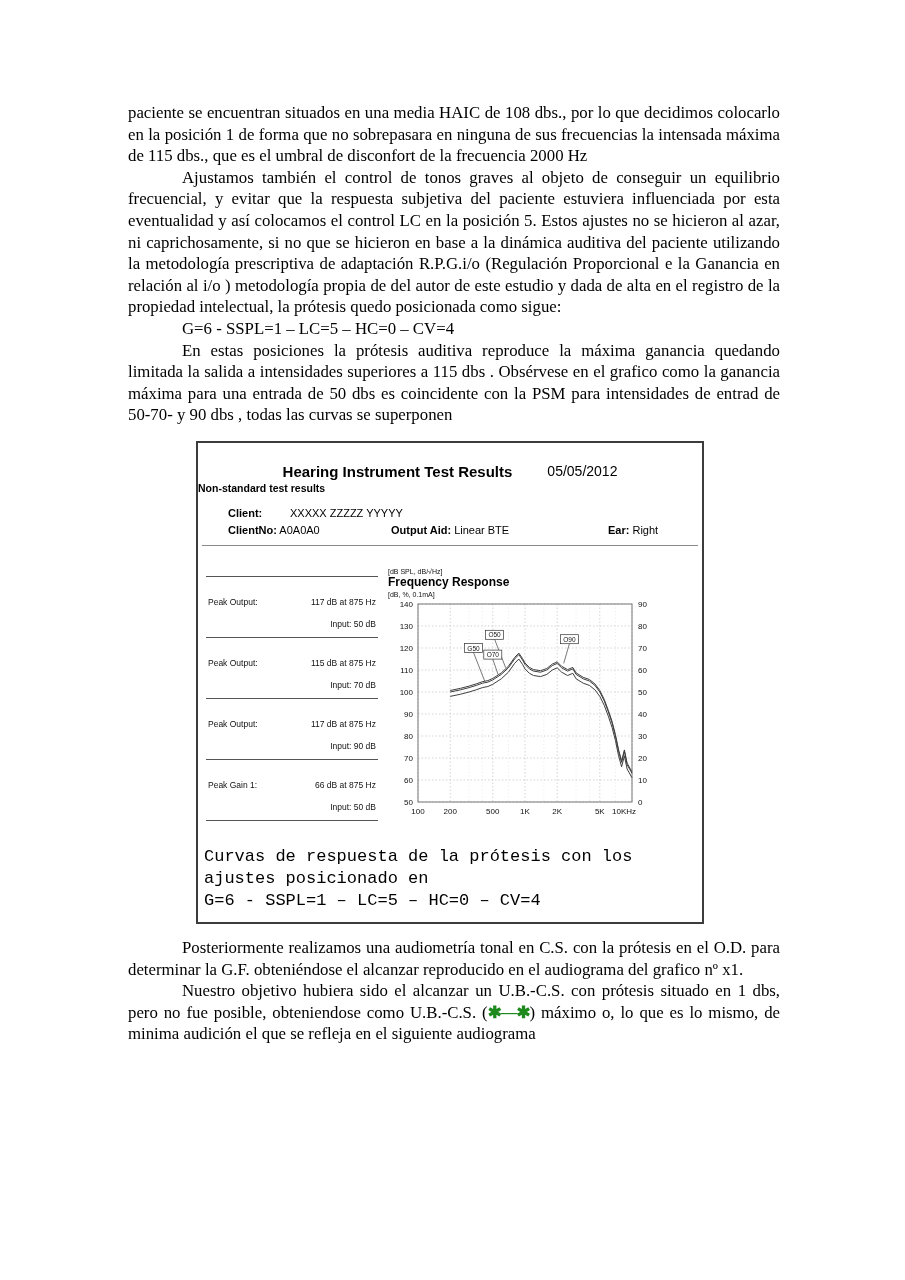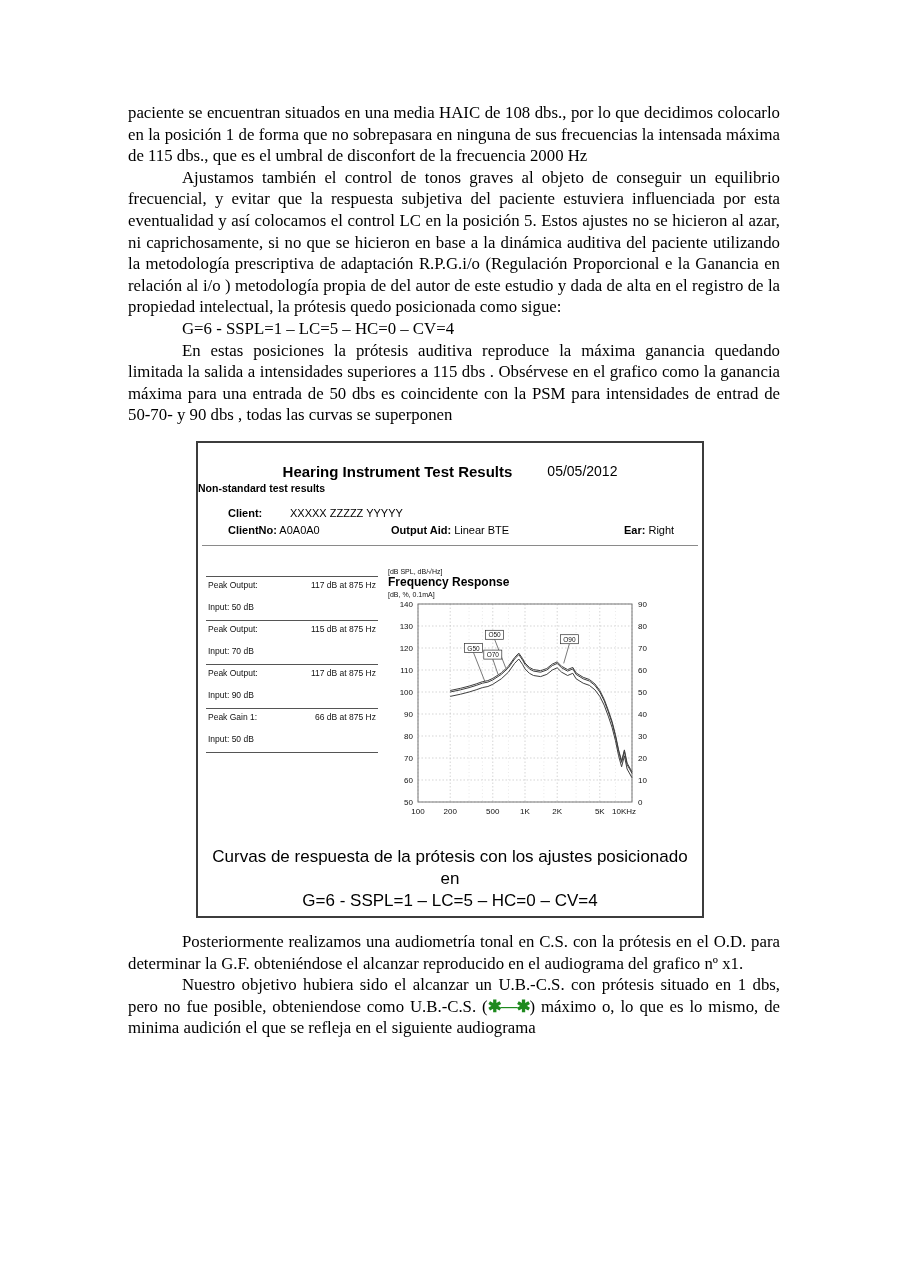--- a/index.html
+++ b/index.html
@@ -21,46 +21,46 @@
   .fig-title{font-weight:bold;font-size:15px;}
   .fig-date{font-weight:normal;font-size:14px;}
   .fig-subtitle{text-align:left;font-weight:bold;font-size:10.5px;margin-top:2px;}
   .client-block{margin:13px 24px 0 30px;font-size:11px;}
   .client-row{margin-bottom:5px;}
   .client-row .lbl{font-weight:bold;display:inline-block;width:62px;}
   .client-row2{position:relative;height:15px;}
   .client-row2 .grp{position:absolute;top:0;white-space:nowrap;}
   .client-row2 .g1{left:0;}
   .client-row2 .g2{left:163px;}
-  .client-row2 .g3{left:364px;padding-left:32px;}
+  .client-row2 .g3{left:348px;padding-left:32px;}
   .client-row2 .lbl{font-weight:bold;}
   .hrule{border-bottom:1px solid #8a8a8a;margin:6px 4px 0 4px;}
 
   .fig-body{display:flex;padding:20px 4px 0 8px;}
   .measurements{width:172px;margin-top:10px;font-size:8.5px;color:#111;border-bottom:1px solid #555;align-self:flex-start;}
-  .meas-row{border-top:1px solid #555;padding:3px 2px 8px 2px;}
+  .meas-row{border-top:1px solid #555;padding:20px 2px 8px 2px;text-align:right;}
   .m1{display:flex;justify-content:space-between;}
   .m2{margin-top:12px;}
 
   .chart-wrap{margin-left:8px;width:312px;}
   .chart-header{display:flex;justify-content:space-between;align-items:flex-start;padding:0 2px;flex-direction:column;}
   .axis-unit{font-size:7px;color:#111;white-space:nowrap;margin-top:2px;}
   .chart-title{font-size:12px;font-weight:bold;}
   svg{display:block;}
   .grid{stroke:#b8b8b8;stroke-width:0.6;stroke-dasharray:1.5,2;}
   .grid-minor{stroke:#d2d2d2;stroke-width:0.5;stroke-dasharray:1,2.5;}
   .frame{fill:none;stroke:#777;stroke-width:1;}
   .curve{fill:none;stroke:#3f3f3f;stroke-width:1;}
   .tick-label{font-family:"Liberation Sans",sans-serif;font-size:8px;fill:#111;}
   .clabel-box{fill:#ffffff;stroke:#333;stroke-width:0.7;}
   .clabel-text{font-family:"Liberation Sans",sans-serif;font-size:6.5px;fill:#111;}
   .leader{stroke:#3f3f3f;stroke-width:0.7;}
 
-  .fig-caption{font-family:Liberation Sans, sans-serif;font-size:17px;text-align:center;
-    margin:20px 6px 4px 6px;line-height:22px;}
+  .fig-caption{font-family:Liberation Mono, monospace;font-size:17px;text-align:left;
+    margin:20px 6px 10px 6px;line-height:22px;}
 
   .green-sym{font-weight:bold;letter-spacing:-1px;}
 </style>
 </head>
 <body>
 
 <div class="page">
 
   <p class="para">paciente se  encuentran situados en una media HAIC  de 108 dbs., por lo que decidimos colocarlo en la posición 1 de forma que no sobrepasara en ninguna de sus frecuencias la intensada máxima de 115 dbs., que es el umbral de disconfort de la frecuencia 2000 Hz</p>
   <p class="para indent">Ajustamos también el control de tonos graves al objeto de conseguir un equilibrio frecuencial, y evitar que la respuesta subjetiva del paciente estuviera influenciada por esta eventualidad y así colocamos el control LC en la posición 5. Estos ajustes no se hicieron al azar, ni caprichosamente, si no que se hicieron en base a la dinámica auditiva del paciente utilizando la metodología prescriptiva de adaptación R.P.G.i/o  (Regulación Proporcional e la Ganancia en relación al i/o ) metodología propia de del autor de este estudio y dada de alta en el registro de la propiedad intelectual, la prótesis quedo posicionada como sigue:</p>

